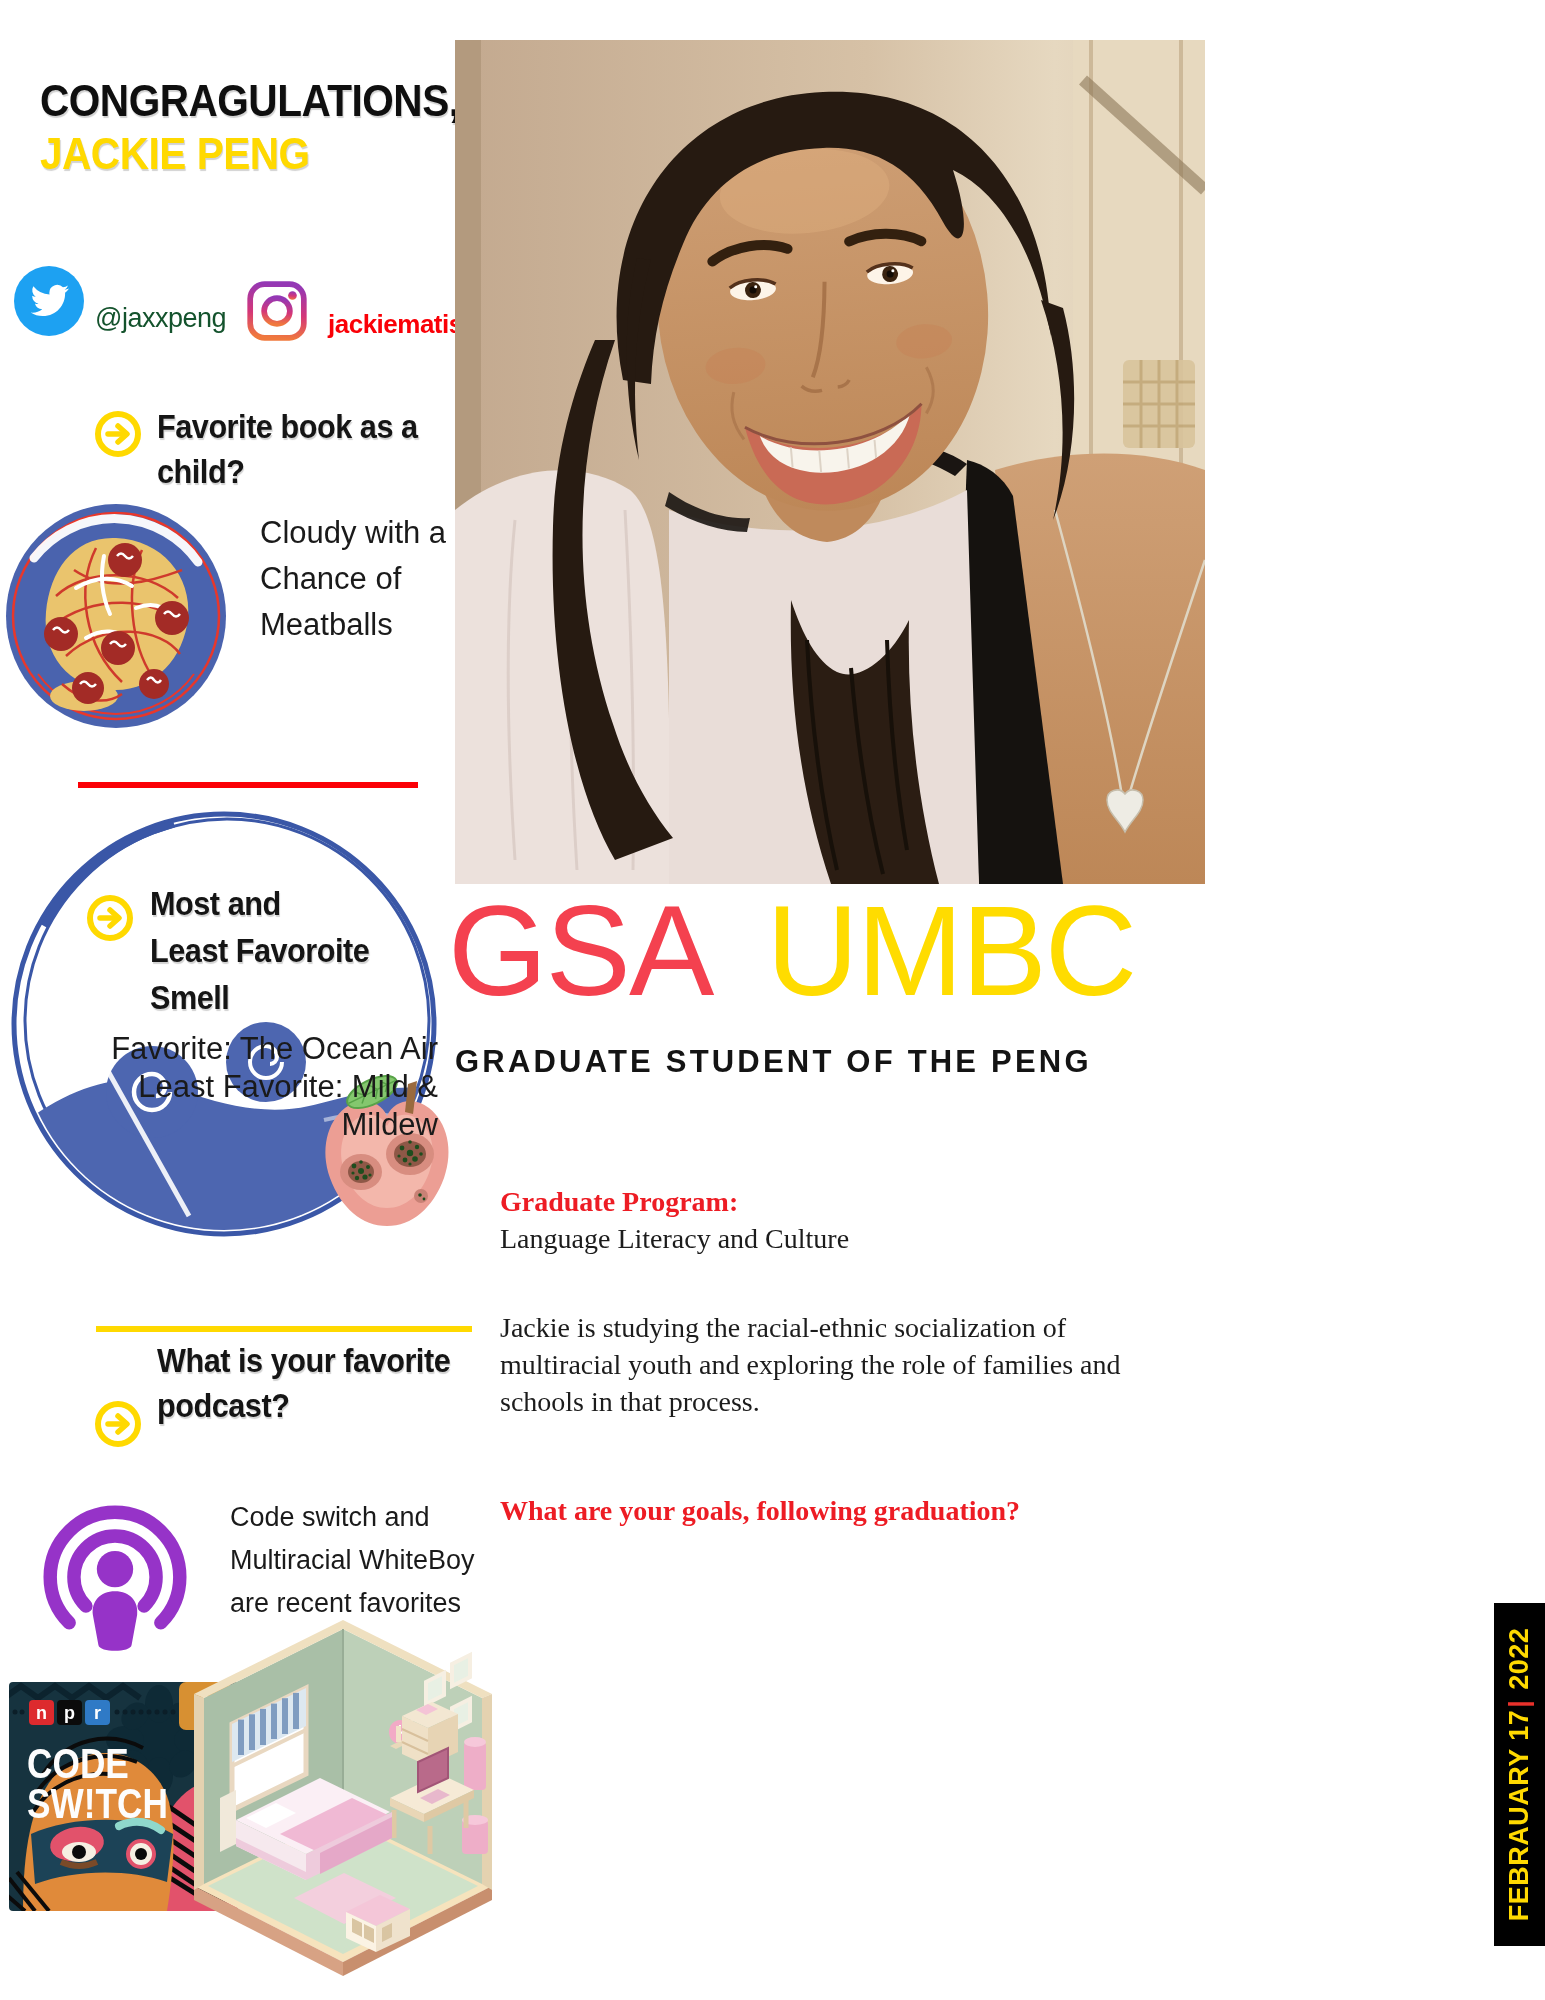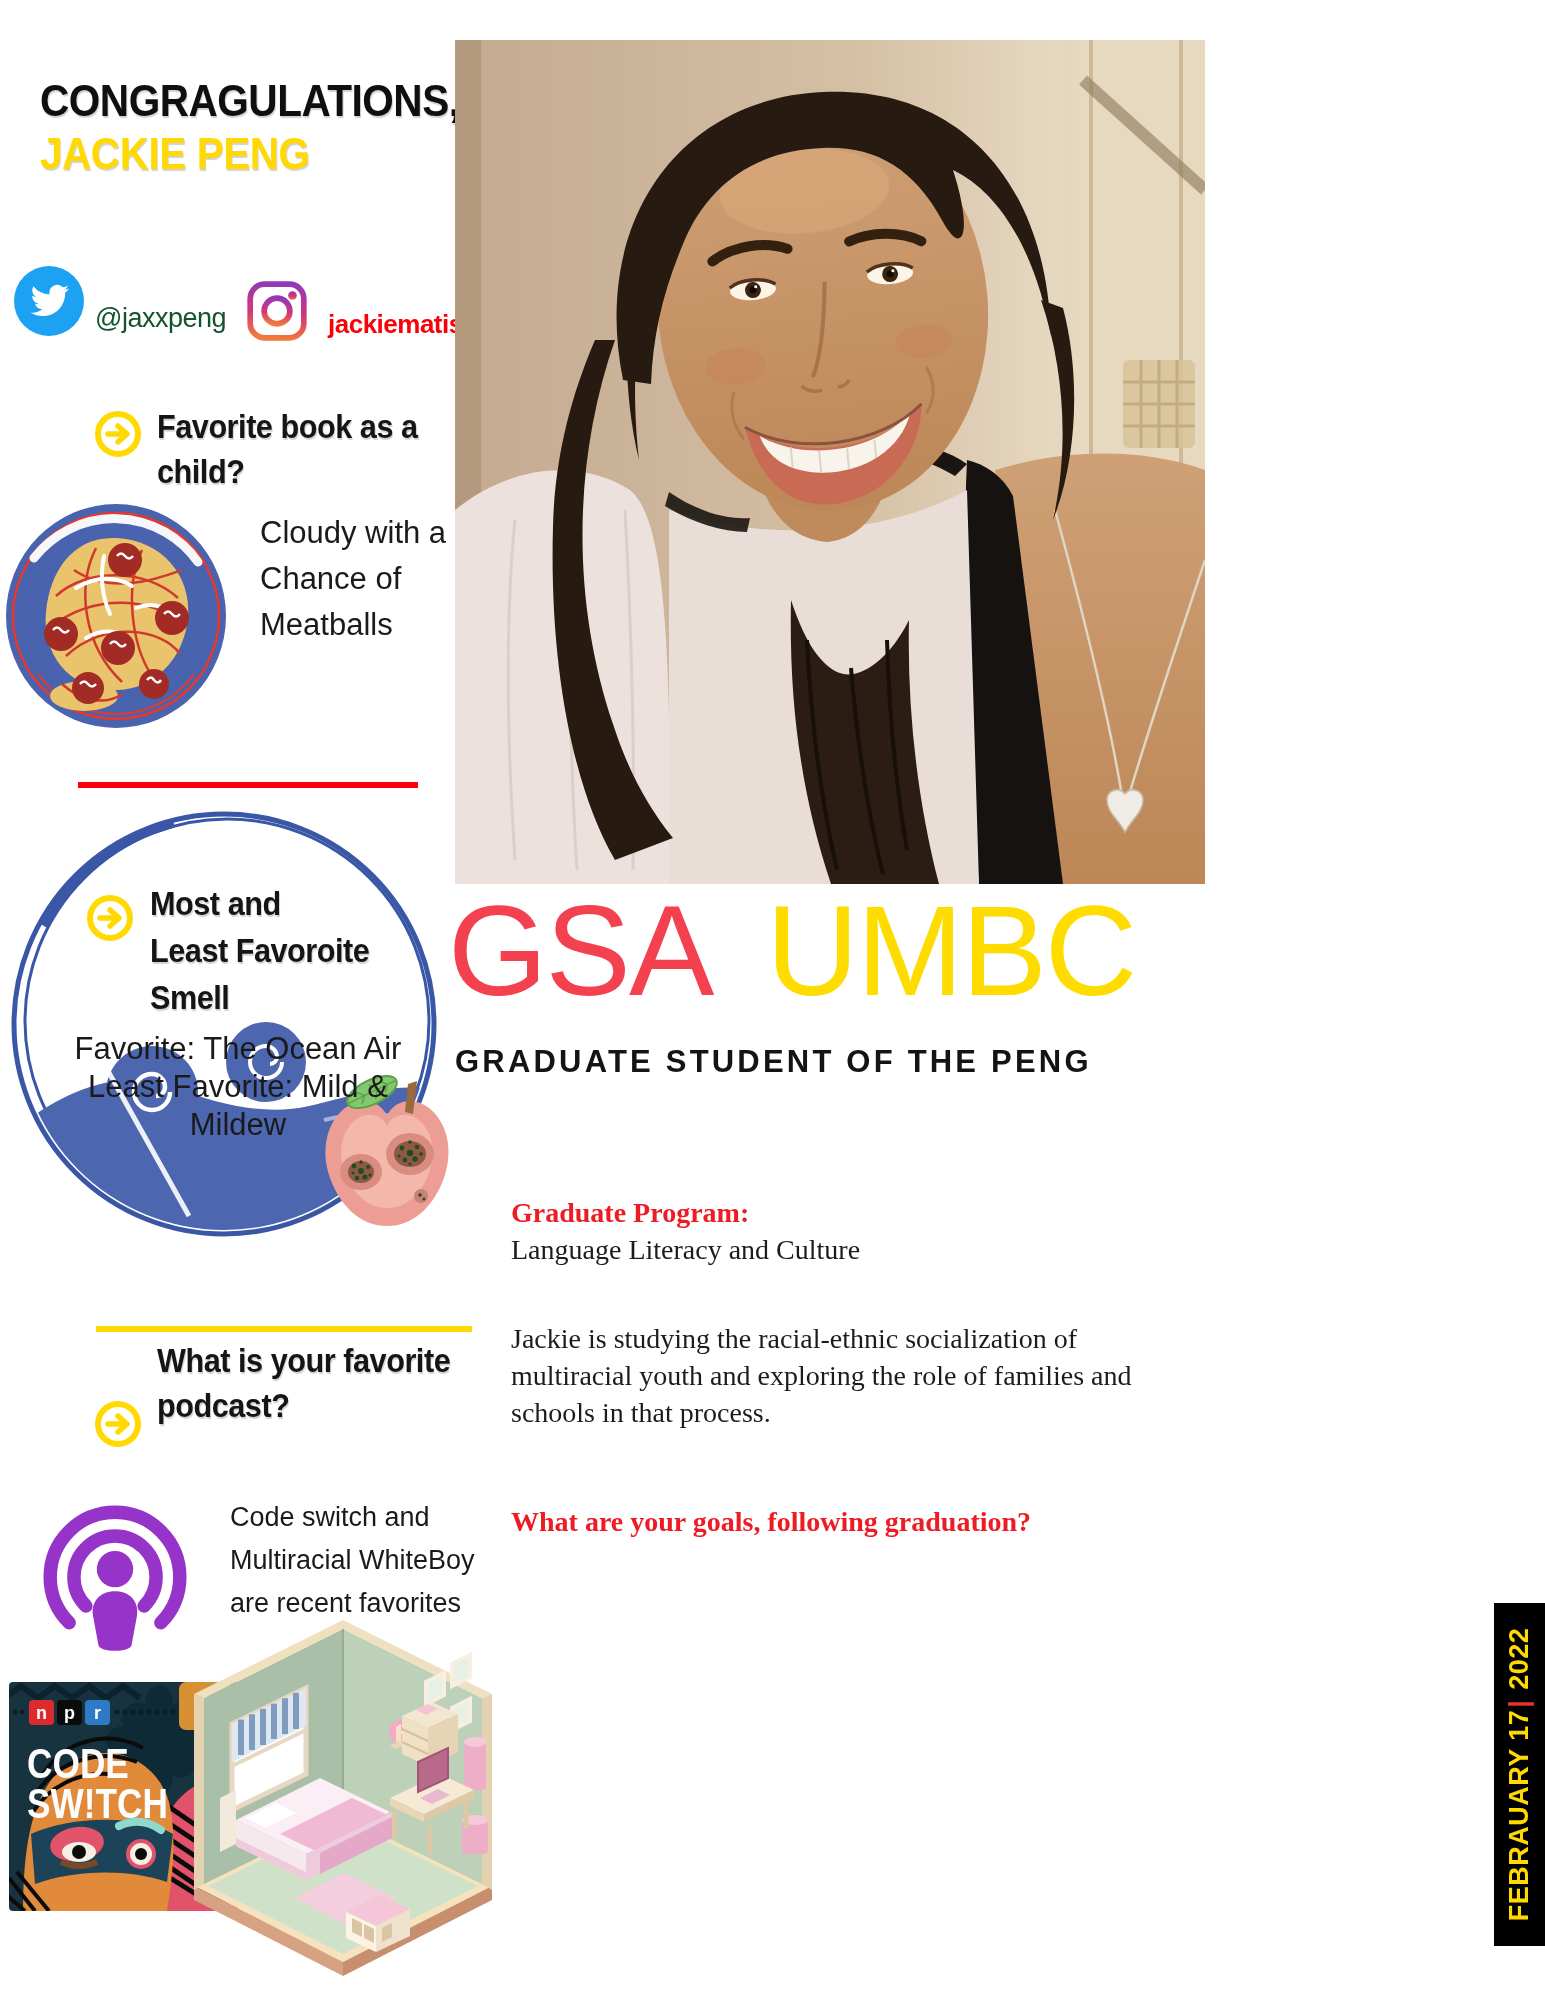--- a/index.html
+++ b/index.html
@@ -18,31 +18,31 @@
   .tw-handle{left:95px;top:303px;font-size:27px;font-weight:400;color:#14532d;letter-spacing:-0.5px}
   .ig-handle{left:328px;top:309px;font-size:26px;font-weight:700;color:#fa0007;letter-spacing:-0.5px}
   .q-head{font-size:34px;line-height:45px;color:#151515}
   .answer{font-weight:400;color:#1a1a1a}
   .book-q{left:157px;top:404px}
   .book-a{left:260px;top:510px;font-size:31px;line-height:46px}
   .red-line{left:78px;top:782px;width:340px;height:6px;background:#fb0006}
   .yellow-line{left:96px;top:1326px;width:376px;height:6px;background:#ffd900}
   .smell-wrap{left:4px;top:786px;width:452px;height:478px}
   .smell-q{left:146px;top:94px;font-size:34px;line-height:47px}
-  .smell-a{left:34px;top:244px;width:400px;text-align:center;font-size:31px;line-height:38px;color:#1a1a1a}
+  .smell-a{left:34px;top:244px;width:400px;text-align:right;font-size:31px;line-height:38px;color:#1a1a1a}
   .pod-q{left:157px;top:1338px}
   .pod-a{left:230px;top:1496px;font-size:27px;line-height:43px}
   .arrow-ico{width:48px;height:48px}
   
   .title{left:448px;top:884px;font-size:128px;font-weight:400;letter-spacing:-2px;line-height:1.05;white-space:nowrap}
   .t-red{color:#f4414f;margin-right:54px}
   .t-yellow{color:#ffdc00}
   .subtitle{left:455px;top:1044px;font-size:31px;font-weight:700;letter-spacing:3.2px;color:#141414;white-space:nowrap}
   .body-copy{font-family:"Liberation Serif","DejaVu Serif",serif;font-size:28px;line-height:37px;color:#1c1c1c}
-  .body-copy p{margin:16px}
+  .body-copy p{margin:5px}
   .mb1{margin-bottom:52px !important}
   .mb2{margin-bottom:72px !important}
   .mb3{margin-bottom:78px !important}
   .red-b{color:#ed1c24;font-weight:700}
   .date-bar{left:1494px;top:1603px;width:51px;height:343px;background:#000;
             display:flex;align-items:center;justify-content:center}
   .date-rot{transform:rotate(-90deg);white-space:nowrap;font-weight:700;font-size:27px;
             letter-spacing:0.5px;color:#ffd900}
   .date-sep{color:#e8312b;margin-left:2px}
   .date-year{margin-left:10px}

